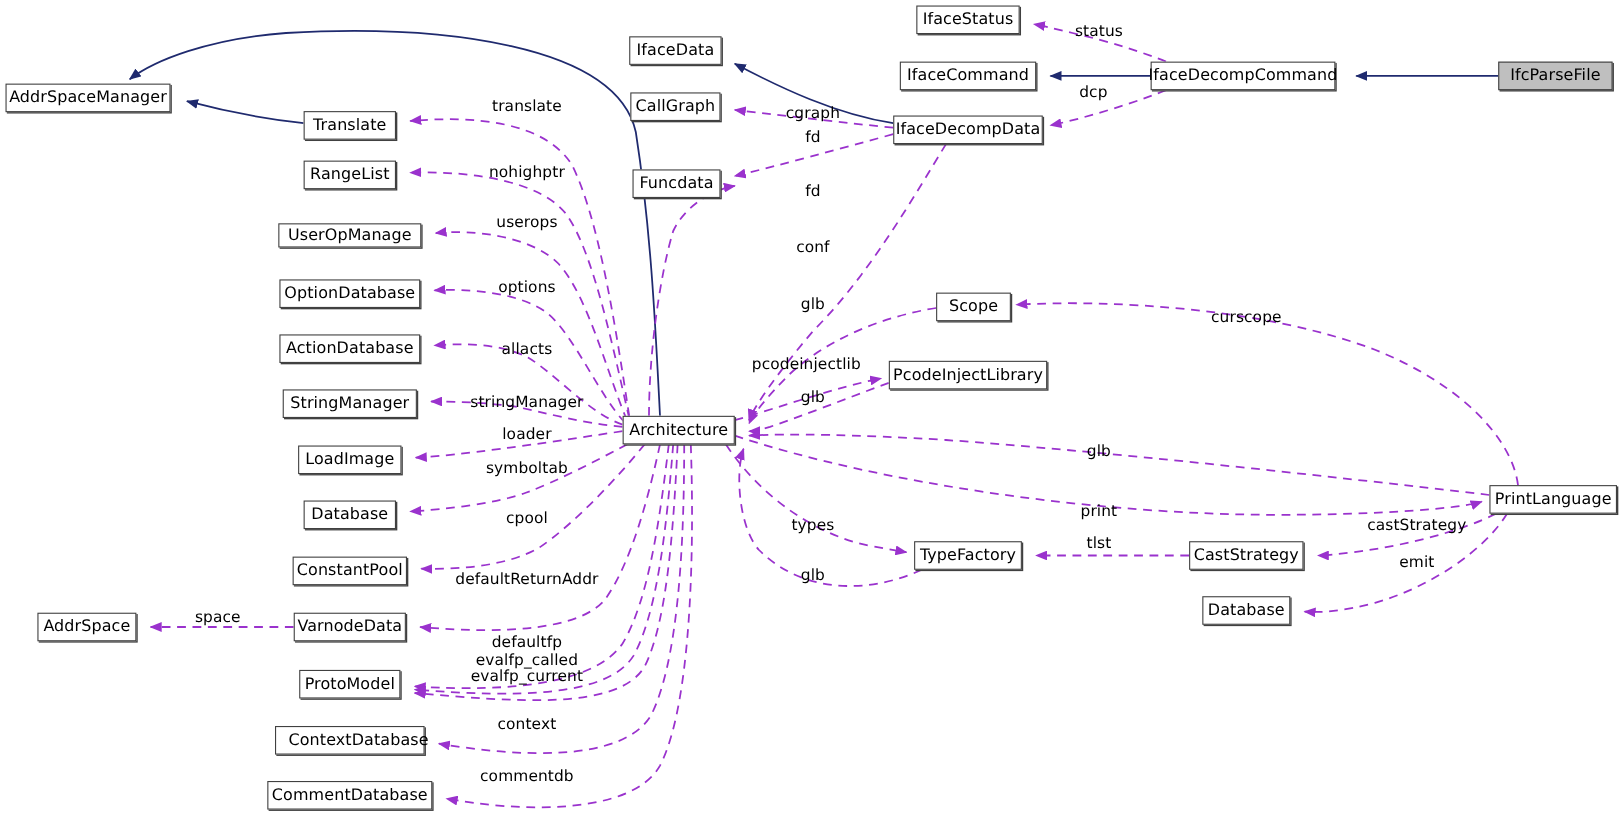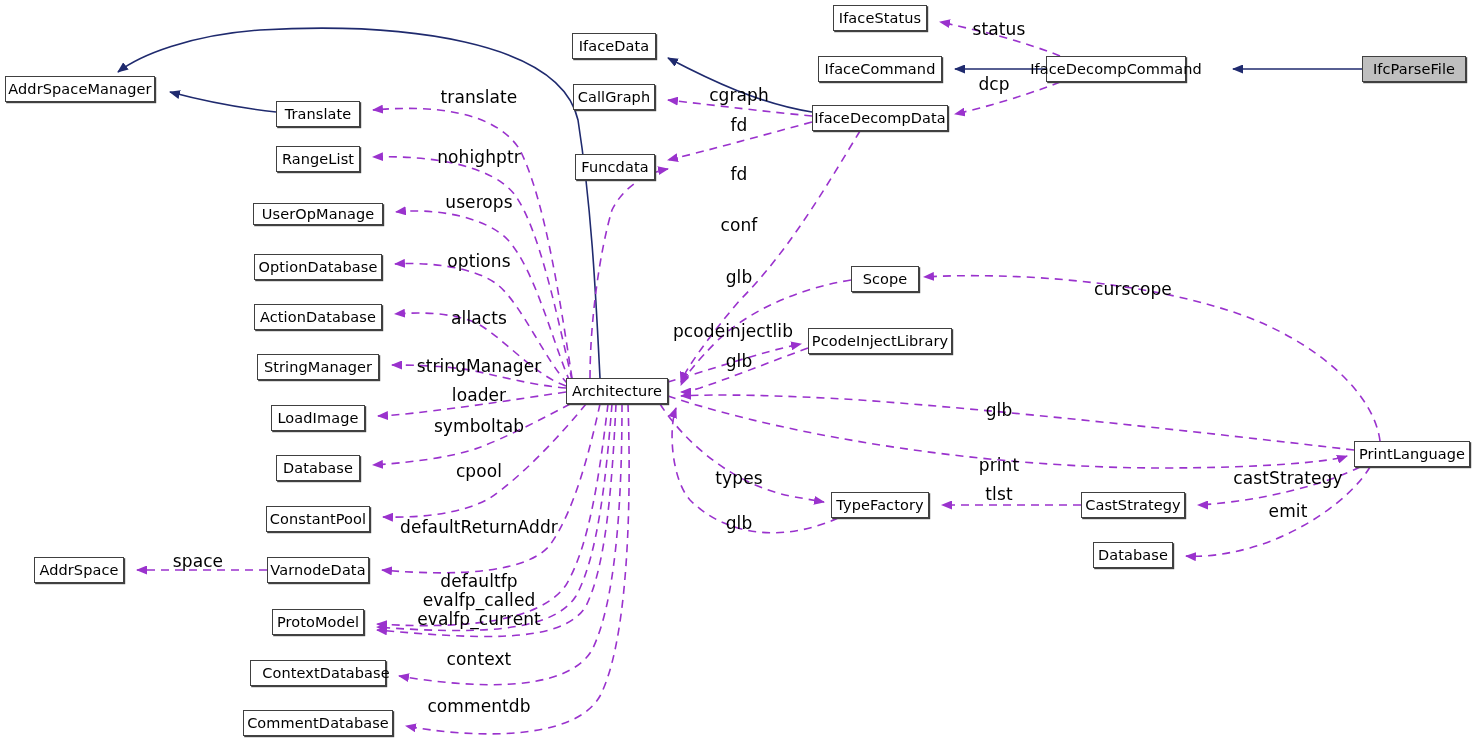--- a/index.html
+++ b/index.html
@@ -35,21 +35,21 @@
     justify-content: center;
     white-space: nowrap;
     box-shadow: 1.2px 1.2px 0 0 #404040;
     letter-spacing: 0.1px;
   }
   .node.highlight {
     background: #bfbfbf;
   }
   .edge-label {
     position: absolute;
-    font-size: 17px;
+    font-size: 14px;
     color: #000000;
     white-space: nowrap;
     line-height: 1.12;
     text-align: center;
     transform: translate(-50%, -50%);
     letter-spacing: 0.1px;
   }
   .multi-label { line-height: 1.12; }
 </style>
 </head>
@@ -194,21 +194,21 @@
     </div>
   <div class="node" style="left:833px;top:5px;   width:94px;  height:26px;">
       <span>IfaceStatus</span>
     </div>
   <div class="node" style="left:818px;top:56px;  width:124px; height:26px;">
       <span>IfaceCommand</span>
     </div>
   <div class="node" style="left:812px;top:105px; width:136px; height:26px;">
       <span>IfaceDecompData</span>
     </div>
-  <div class="node" style="left:1046px;top:56px; width:140px; height:26px;">
+  <div class="node" style="left:1046px;top:56px; width:168px; height:26px;">
       <span>IfaceDecompCommand</span>
     </div>
   <div class="node highlight" style="left:1362px;top:56px; width:104px; height:26px;">
       <span>IfcParseFile</span>
     </div>
   <div class="node" style="left:851px;top:266px; width:68px;  height:26px;">
       <span>Scope</span>
     </div>
   <div class="node" style="left:808px;top:328px; width:144px; height:26px;">
       <span>PcodeInjectLibrary</span>
@@ -237,21 +237,21 @@
   <div class="edge-label" style="left:479px; top:472px;">cpool</div>
   <div class="edge-label" style="left:479px; top:528px;">defaultReturnAddr</div>
   <div class="edge-label" style="left:198px; top:562px;">space</div>
   <div class="edge-label multi-label" style="left:479px; top:601px;">
     <div>defaultfp</div>
     <div>evalfp_called</div>
     <div>evalfp_current</div>
   </div>
   <div class="edge-label" style="left:479px; top:660px;">context</div>
   <div class="edge-label" style="left:479px; top:707px;">commentdb</div>
-  <div class="edge-label" style="left:739px; top:96px;">cgraph</div>
+  <div class="edge-label" style="left:739px; top:104px;">cgraph</div>
   <div class="edge-label" style="left:739px; top:126px;">fd</div>
   <div class="edge-label" style="left:739px; top:175px;">fd</div>
   <div class="edge-label" style="left:739px; top:226px;">conf</div>
   <div class="edge-label" style="left:739px; top:278px;">glb</div>
   <div class="edge-label" style="left:733px; top:332px;">pcodeinjectlib</div>
   <div class="edge-label" style="left:739px; top:362px;">glb</div>
   <div class="edge-label" style="left:739px; top:479px;">types</div>
   <div class="edge-label" style="left:739px; top:524px;">glb</div>
   <div class="edge-label" style="left:999px; top:30px;">status</div>
   <div class="edge-label" style="left:994px; top:85px;">dcp</div>

